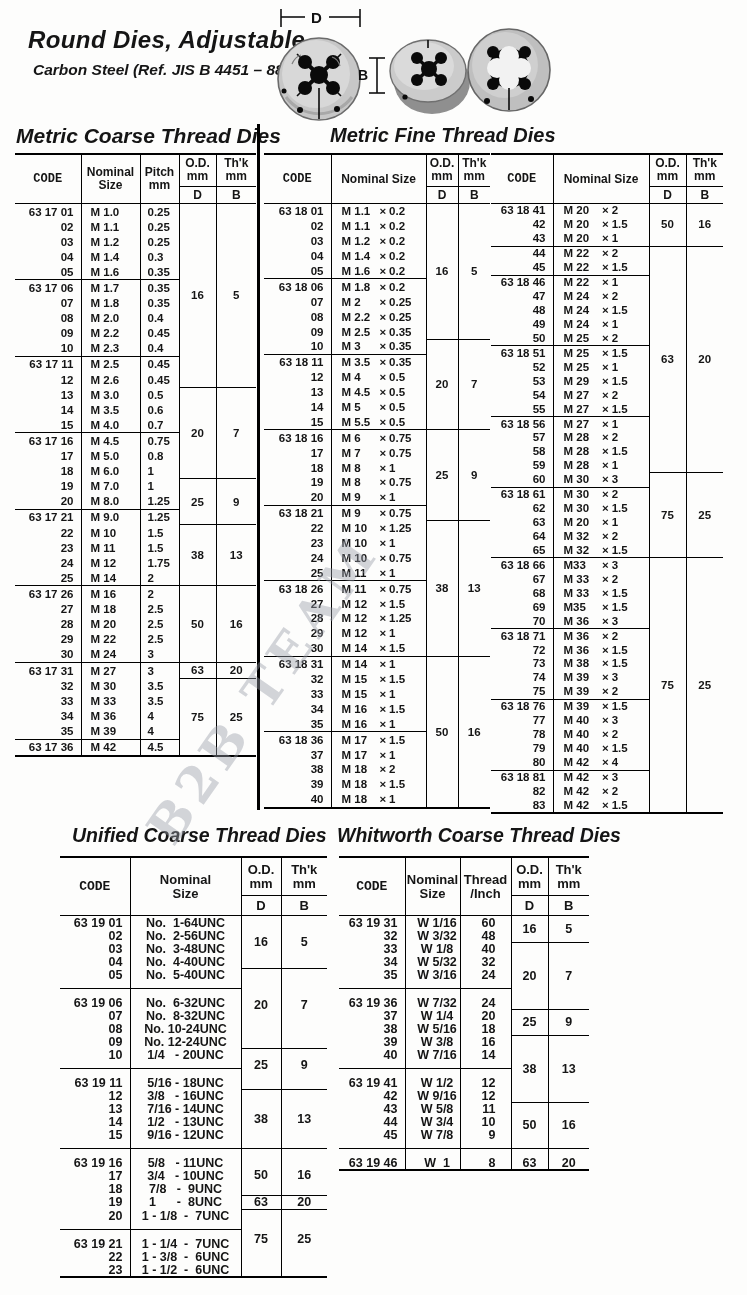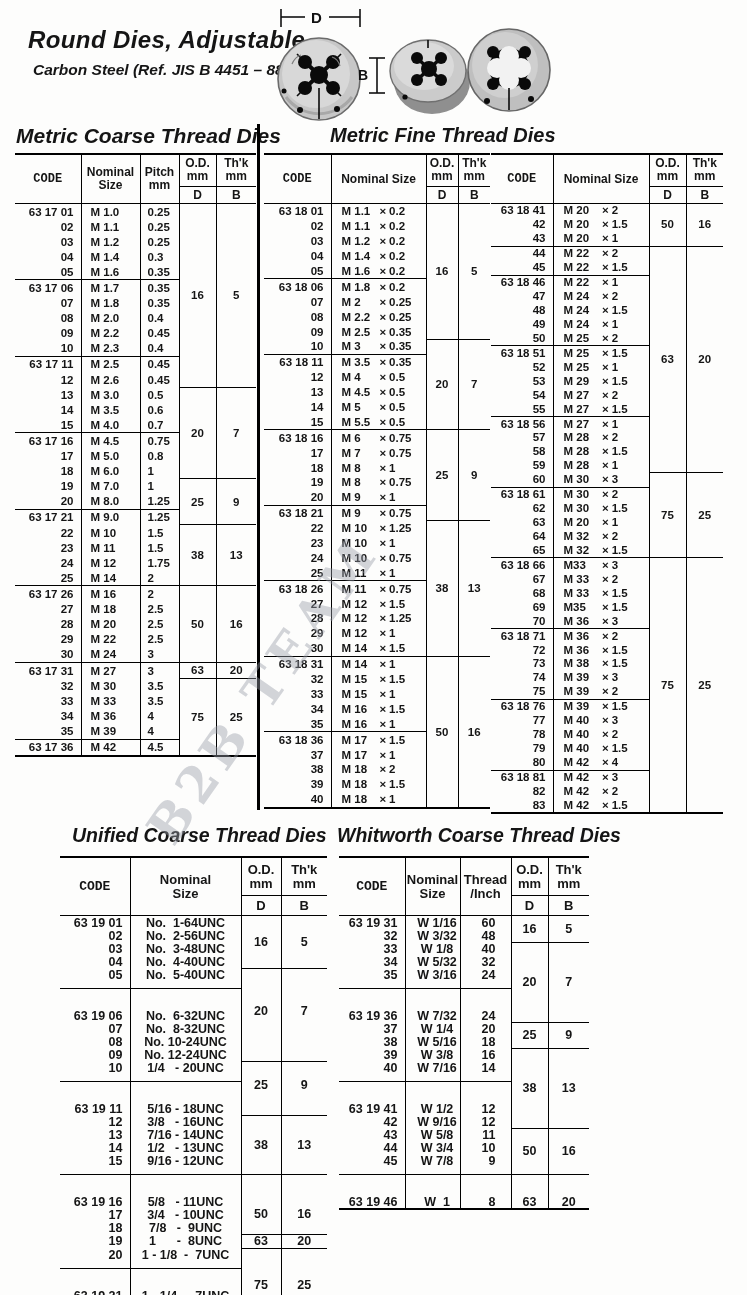--- a/index.html
+++ b/index.html
@@ -40,21 +40,21 @@
   .rh13 tbody td{height:13px;font-size:12.5px;line-height:12px;}
   
   .dies td.code-cell{text-align:right;padding-right:7px;white-space:pre;}
   .dies td.size-l{text-align:left;padding-left:9px;}
   .dies td.pitch-l{text-align:left;padding-left:7px;}
   .dies td.nom-u{text-align:center;white-space:pre;}
   .dies td.nom-w{text-align:center;padding-left:9px;white-space:pre;}
   .dies td.thr-w{text-align:right;padding-right:15px;}
   .dies td.od-cell,.dies td.thk-cell{border-top:1.5px solid #000;text-align:center;}
   .dies tbody tr.sep>td{border-top:1.5px solid #000;}
-  .spaced tbody tr.sep>td{padding-top:20px;}
+  .spaced tbody tr.sep>td{padding-top:7px;}
   .spaced tbody tr.presep>td{padding-bottom:7px;}
   td.nom-x .nxw{display:flex;align-items:center;padding:0 6px 0 10px;}
   td.nom-x .ns{flex:0 0 45%;text-align:left;}
   td.nom-x .nx{flex:0 0 16%;text-align:center;}
   td.nom-x .np{flex:1;text-align:left;}
   .dies-svg{left:272px;top:2px;z-index:1;}
 </style>
 </head>
 <body>
 

